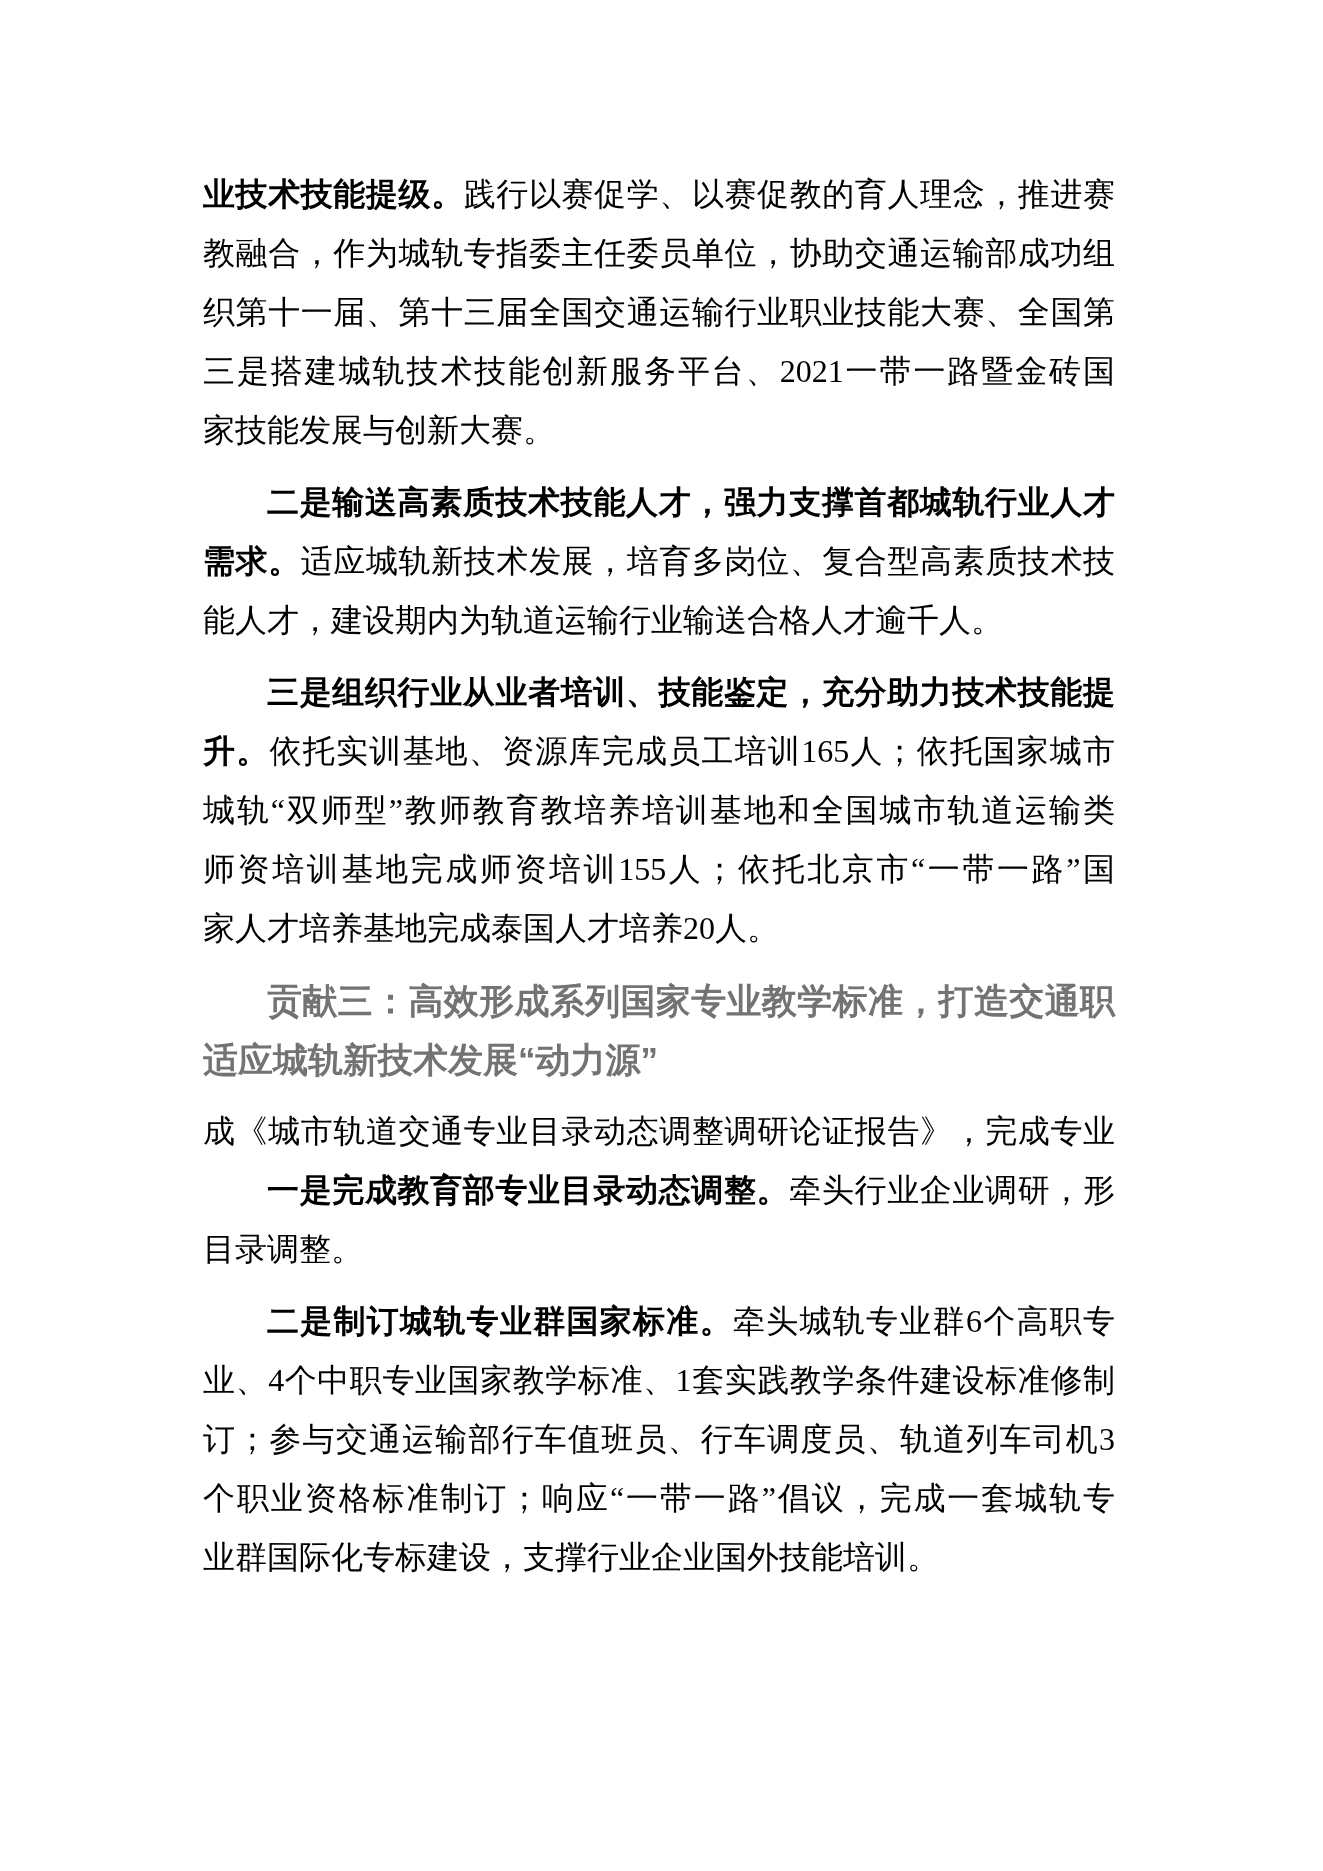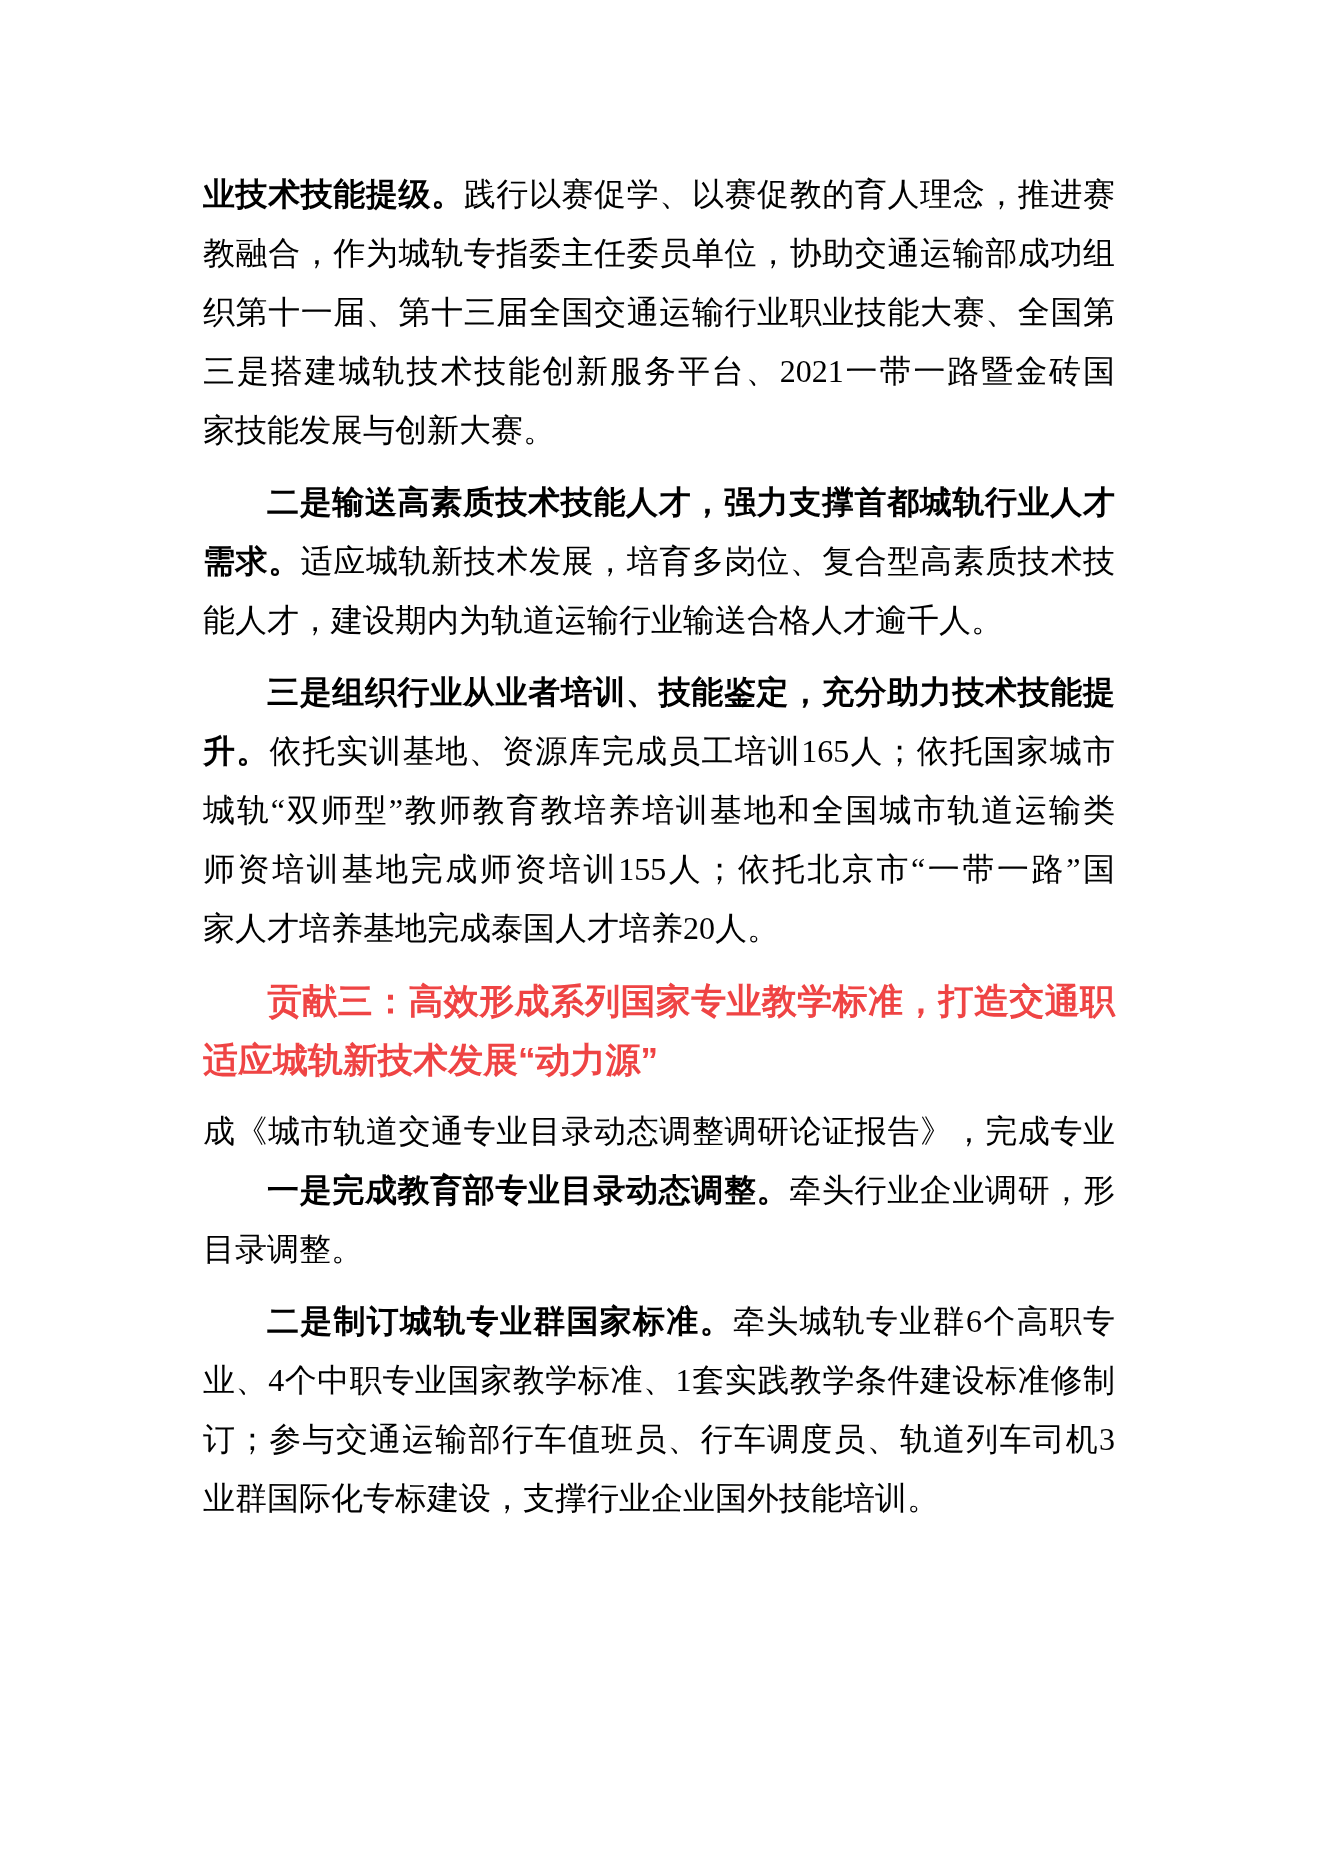--- a/index.html
+++ b/index.html
@@ -26,21 +26,21 @@
     line-height: 59px;
     white-space: nowrap;
     color: #000;
   }
   .para.heading .line {
     font-family: "Liberation Sans", "DejaVu Sans", sans-serif;
     font-size: 35px;
     line-height: 59px;
     font-weight: 700;
     white-space: nowrap;
-    color: #ef4444;
+    color: #737373;
   }
   
   .line {
     text-align: left;
   }
   .line.j {
     text-align: justify;
     text-align-last: justify;
     white-space: normal !important;
   }
@@ -79,15 +79,16 @@
     </div>
     <div class="para body">
       <div class="line j"><span class="r">成《城市轨道交通专业目录动态调整调研论证报告》，完成专业</span></div>
       <div class="line j ind"><span class="b">一是完成教育部专业目录动态调整。</span><span class="r">牵头行业企业调研，形</span></div>
       <div class="line"><span class="r">目录调整。</span></div>
     </div>
     <div class="para body">
       <div class="line j ind"><span class="b">二是制订城轨专业群国家标准。</span><span class="r">牵头城轨专业群6个高职专</span></div>
       <div class="line j"><span class="r">业、4个中职专业国家教学标准、1套实践教学条件建设标准修制</span></div>
       <div class="line j"><span class="r">订；参与交通运输部行车值班员、行车调度员、轨道列车司机3</span></div>
+      <div class="line j"><span class="r">个职业资格标准制订；响应“一带一路”倡议，完成一套城轨专</span></div>
       <div class="line"><span class="r">业群国际化专标建设，支撑行业企业国外技能培训。</span></div>
     </div>
   </div>
 
 </body></html>

